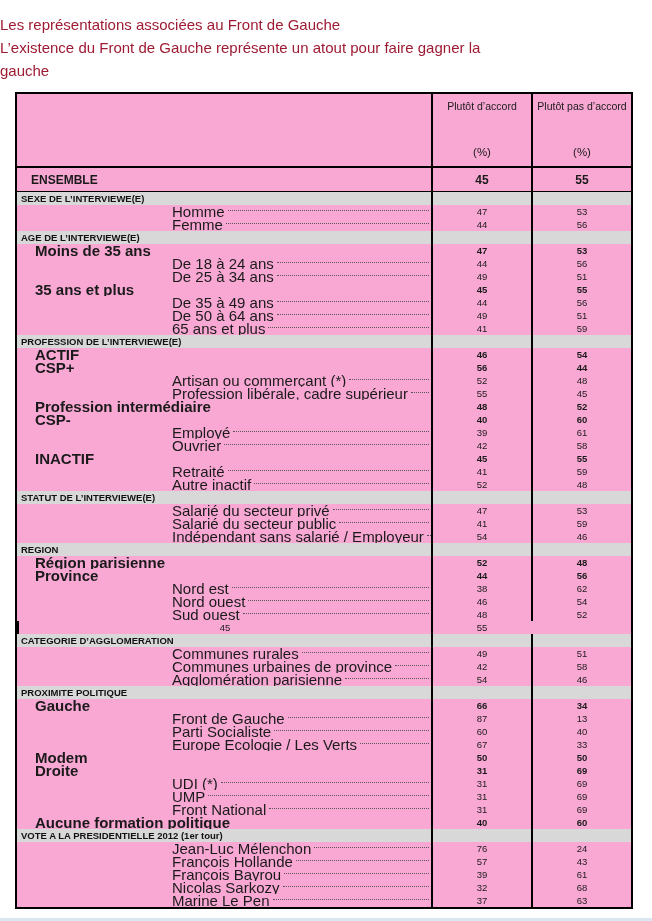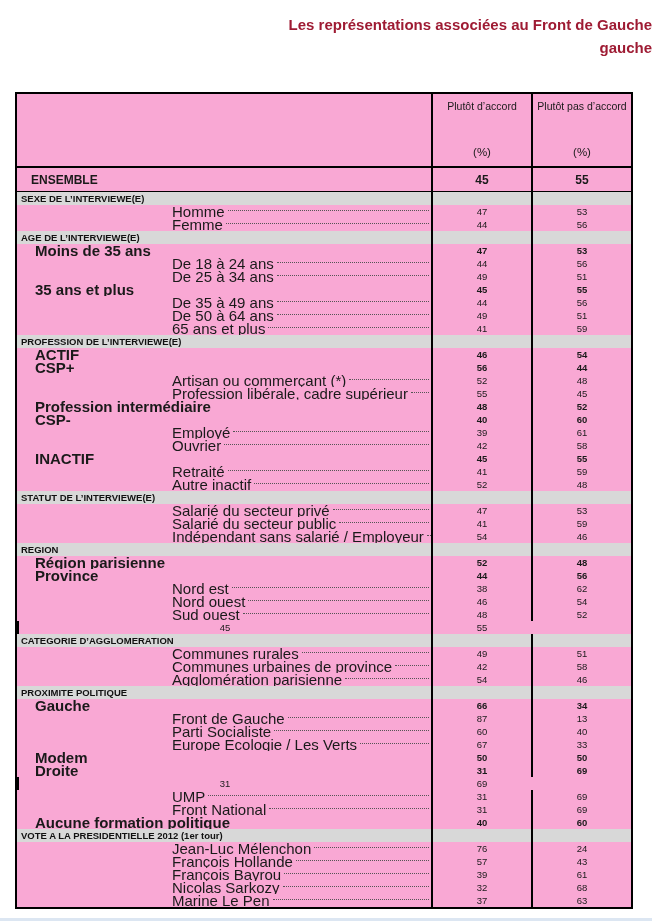--- a/index.html
+++ b/index.html
@@ -7,23 +7,23 @@
   .page {
     position: relative;
     width: 652px;
     height: 921px;
     background: #ffffff;
     font-family: "Liberation Sans", sans-serif;
     overflow: hidden;
   }
   .title-block {
     padding-top: 13px;
-    text-align: right;
+    text-align: left;
     color: #9E1B33;
-    font-weight: bold;
+    font-weight: normal;
     font-size: 15px;
     line-height: 23px;
   }
   .table-wrap {
     position: absolute;
     left: 15px;
     top: 92px;
     width: 618px;
     border: 2px solid #000;
     background: #f9a8d4;
@@ -97,20 +97,21 @@
     background: #dce6f2;
   }
 </style>
 </head>
 <body>
 
 <div class="page">
 
   <div class="title-block">
     <div>Les représentations associées au Front de Gauche</div>
+    <div>L’existence du Front de Gauche représente un atout pour faire gagner la</div>
     <div>gauche</div>
   </div>
 
   <div class="table-wrap">
 
     <div class="row thead">
       <div></div>
       <div class="cell-val">
         <span class="col-title">Plutôt d’accord</span>
         <span class="col-pct">(%)</span>
@@ -445,20 +446,24 @@
           <div class="cell-val val bold">50</div>
         </div>
         <div class="row data-row">
           <div class="label-cell">
             <span class="row-label bold">Droite</span>
           </div>
           <div class="cell-val val bold">31</div>
           <div class="cell-val val bold">69</div>
         </div>
         <div class="row data-row">
+          <div class="label-cell indent">
+            <span class="row-label">UDI (*)</span>
+            <span class="leader"></span>
+          </div>
           <div class="cell-val val">31</div>
           <div class="cell-val val">69</div>
         </div>
         <div class="row data-row">
           <div class="label-cell indent">
             <span class="row-label">UMP</span>
             <span class="leader"></span>
           </div>
           <div class="cell-val val">31</div>
           <div class="cell-val val">69</div>

